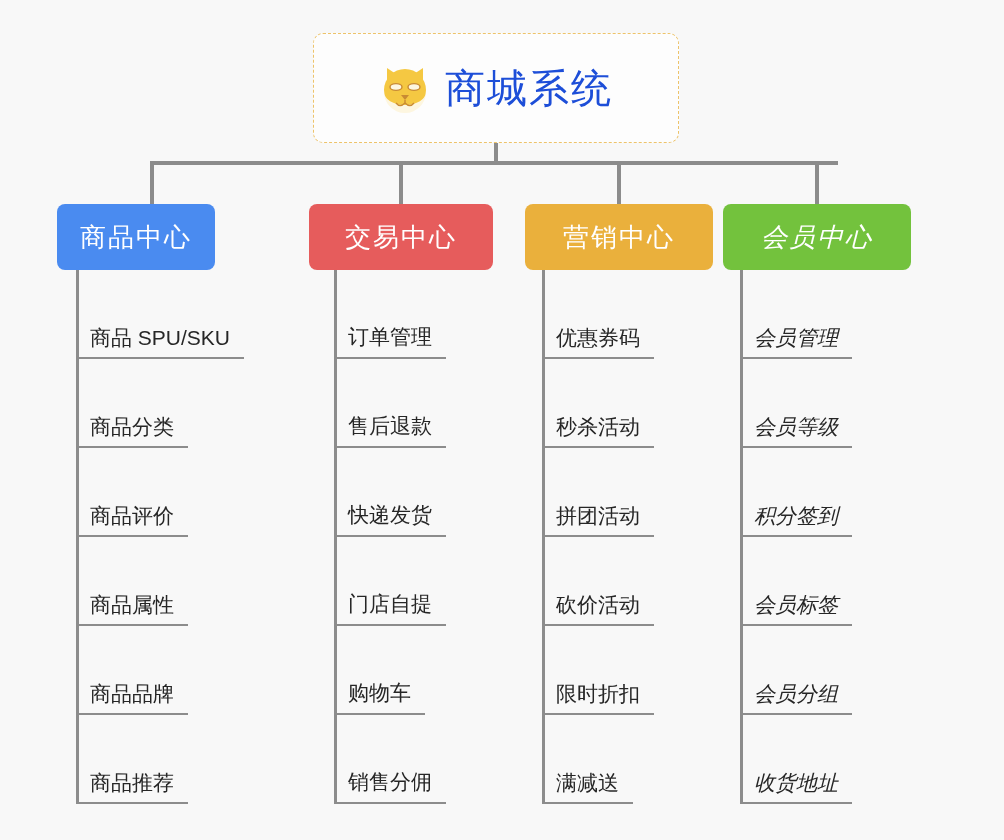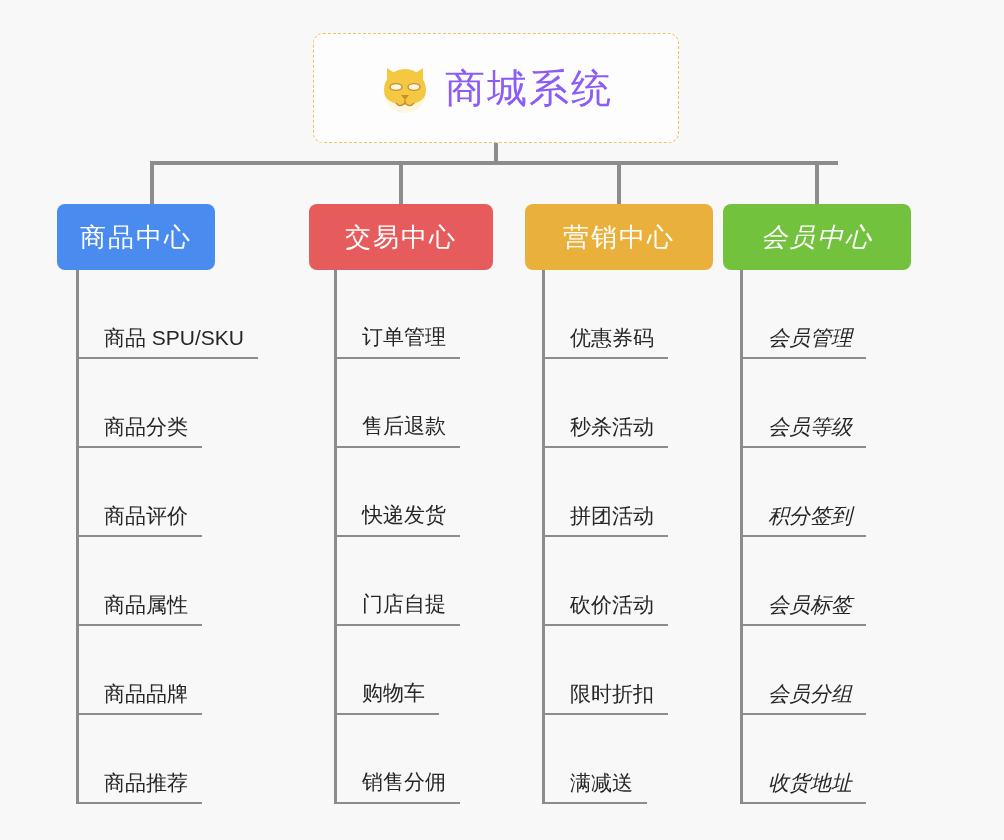--- a/index.html
+++ b/index.html
@@ -38,21 +38,21 @@
   .root-icon {
     width: 52px;
     height: 52px;
     flex: 0 0 52px;
     position: relative;
     display: block;
   }
   .root-title {
     font-size: 40px;
     line-height: 1;
-    color: #8b5cf6;
+    color: #1d4ed8;
     letter-spacing: 2px;
     white-space: nowrap;
   }
 
   
   .conn {
     position: absolute;
     background: #8c8c8c;
   }
   .conn-v { width: 4px; }
@@ -112,21 +112,21 @@
   .leaf {
     position: relative;
     height: 89px;
     box-sizing: border-box;
     display: flex;
     align-items: flex-end;
   }
   .leaf-inner {
     position: relative;
     display: inline-block;
-    padding: 0 14px 7px 28px;
+    padding: 0 14px 7px 14px;
     margin-left: 0;
     border-bottom: 2px solid #8c8c8c;
     font-size: 21px;
     color: #262626;
     white-space: nowrap;
     line-height: 1.2;
   }
 
   
   #col-0 { left: 57px;  width: 240px; }

